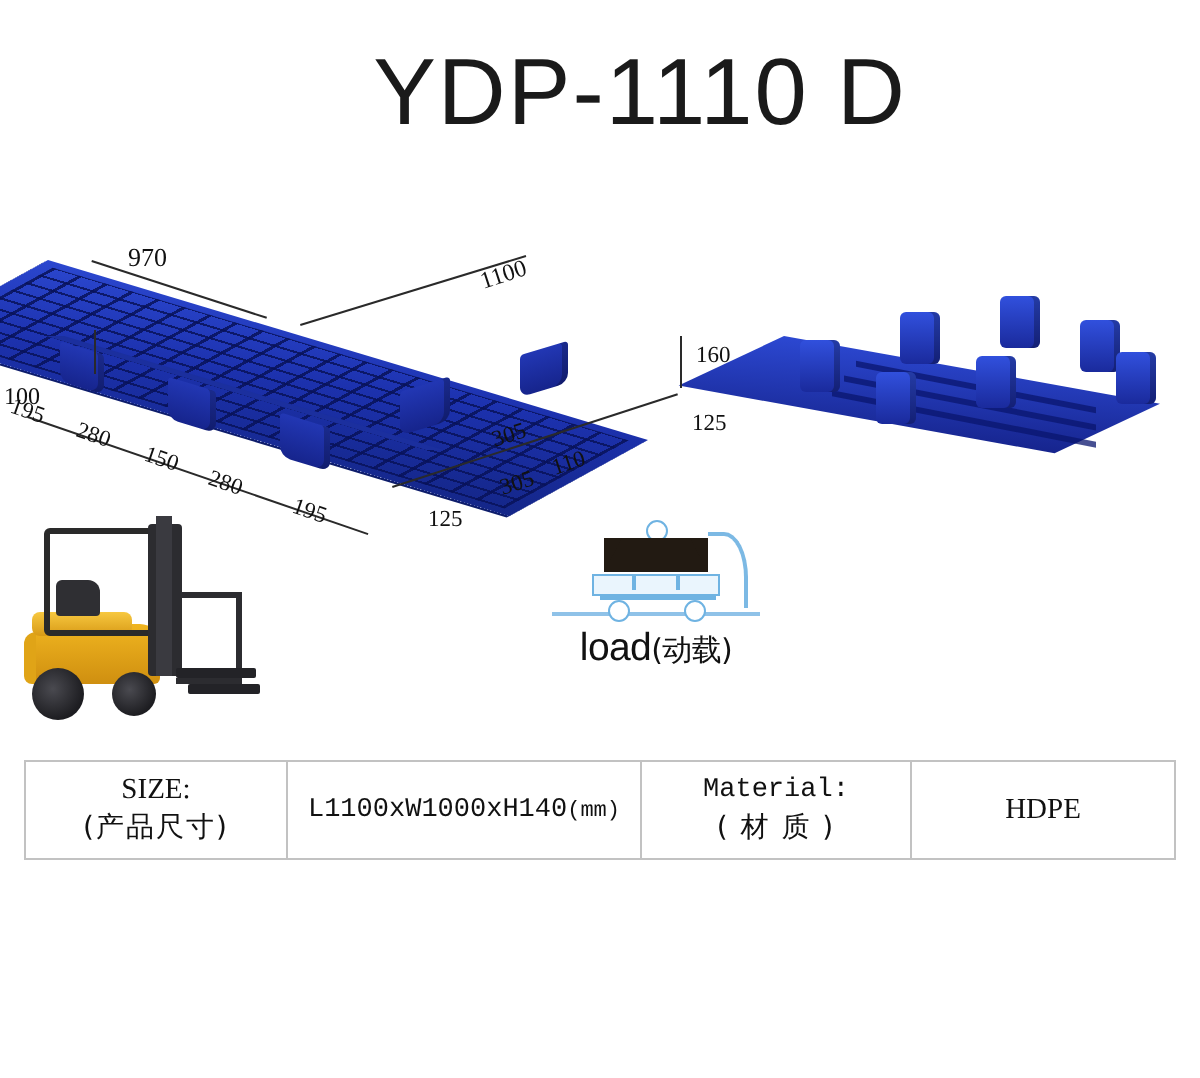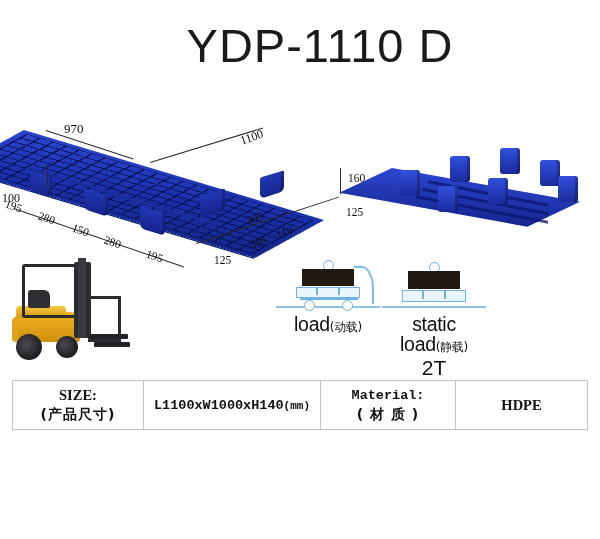--- a/index.html
+++ b/index.html
@@ -71,26 +71,26 @@
   .blk{position:absolute;background:#221a12;}
   .trap{width:0;height:0;border-left:9px solid transparent;border-right:9px solid transparent;}
   .palbar{position:absolute;border:1.6px solid #6fb3e2;background:#eaf5fd;}
   .wheel-o{position:absolute;width:9px;height:9px;border:1.6px solid #6fb3e2;border-radius:50%;background:#fff;}
   .knob{position:absolute;width:9px;height:9px;border:1.6px solid #6fb3e2;border-radius:50%;background:#fff;}
   .handle{position:absolute;border-top:2px solid #7cb9e4;border-right:2px solid #7cb9e4;
           border-radius:0 60% 0 0;}
   .post{position:absolute;width:3px;background:#8fc2e8;}
   .ltext{font-family:"Liberation Sans",sans-serif;font-size:19.5px;line-height:20px;
          color:#111;letter-spacing:-0.3px;}
-  .ltext .cn{font-family:"DejaVu Sans",sans-serif;font-size:12px;}
+  .ltext .cn{font-family:"DejaVu Sans",sans-serif;font-size:15px;}
   .lval{font-family:"Liberation Sans",sans-serif;font-size:21px;line-height:22px;color:#111;}
 
   
   #spec{position:absolute;left:12px;top:380px;width:576px;border-collapse:collapse;
-        border:1.5px solid #b9b9b9;background:#fff;font-weight:bold;}
+        border:1.5px solid #b9b9b9;background:#fff;}
   #spec td{border:1.2px solid #c2c2c2;padding:5px 4px;vertical-align:middle;
            font-family:"Liberation Serif",serif;}
   .c1{width:122px;text-align:center;font-size:14.5px;line-height:19px;}
   .c2{width:168px;text-align:center;font-size:14.5px;line-height:19px;}
   .c3{width:126px;text-align:center;font-size:14.5px;line-height:19px;}
   .c4{text-align:center;font-size:14.5px;line-height:19px;}
   .mono{font-family:"Liberation Mono",monospace;font-size:13.5px;}
   .cjk{font-family:"DejaVu Sans",sans-serif;font-size:14px;letter-spacing:1px;}
   .sm{font-size:11px;}
   .qlist{display:inline-block;text-align:left;font-family:"Liberation Mono",monospace;
@@ -179,33 +179,20 @@
         <div class="blk" style="left:40px;top:30px;width:2px;height:7px;background:#6fb3e2;"></div>
         <div class="blk" style="left:62px;top:30px;width:2px;height:7px;background:#6fb3e2;"></div>
         <div class="blk" style="left:24px;top:40px;width:58px;height:2px;background:#6fb3e2;"></div>
         <div class="wheel-o" style="left:28px;top:42px;"></div>
         <div class="wheel-o" style="left:66px;top:42px;"></div>
         <div class="handle" style="left:78px;top:8px;width:18px;height:36px;"></div>
       </div>
       <div class="ltext"><span>load</span><span class="cn">(动载)</span></div>
     </div>
 
-    <div class="lcol" style="left:106px;">
-      <div class="licon">
-        <div class="ground"></div>
-        <div class="knob" style="left:47px;top:4px;"></div>
-        <div class="blk trap" style="left:26px;top:13px;border-bottom:18px solid #221a12;width:34px;"></div>
-        <div class="palbar" style="left:20px;top:32px;width:62px;height:10px;"></div>
-        <div class="blk" style="left:40px;top:33px;width:2px;height:8px;background:#6fb3e2;"></div>
-        <div class="blk" style="left:62px;top:33px;width:2px;height:8px;background:#6fb3e2;"></div>
-      </div>
-      <div class="ltext">static</div>
-      <div class="ltext"><span>load</span><span class="cn">(静载)</span></div>
-      <div class="lval">2T</div>
-    </div>
 
 
   </div>
 </div>
 
 <table id="spec">
   <tbody>
       <tr>
     <td class="c1">
       <div>SIZE:</div>

